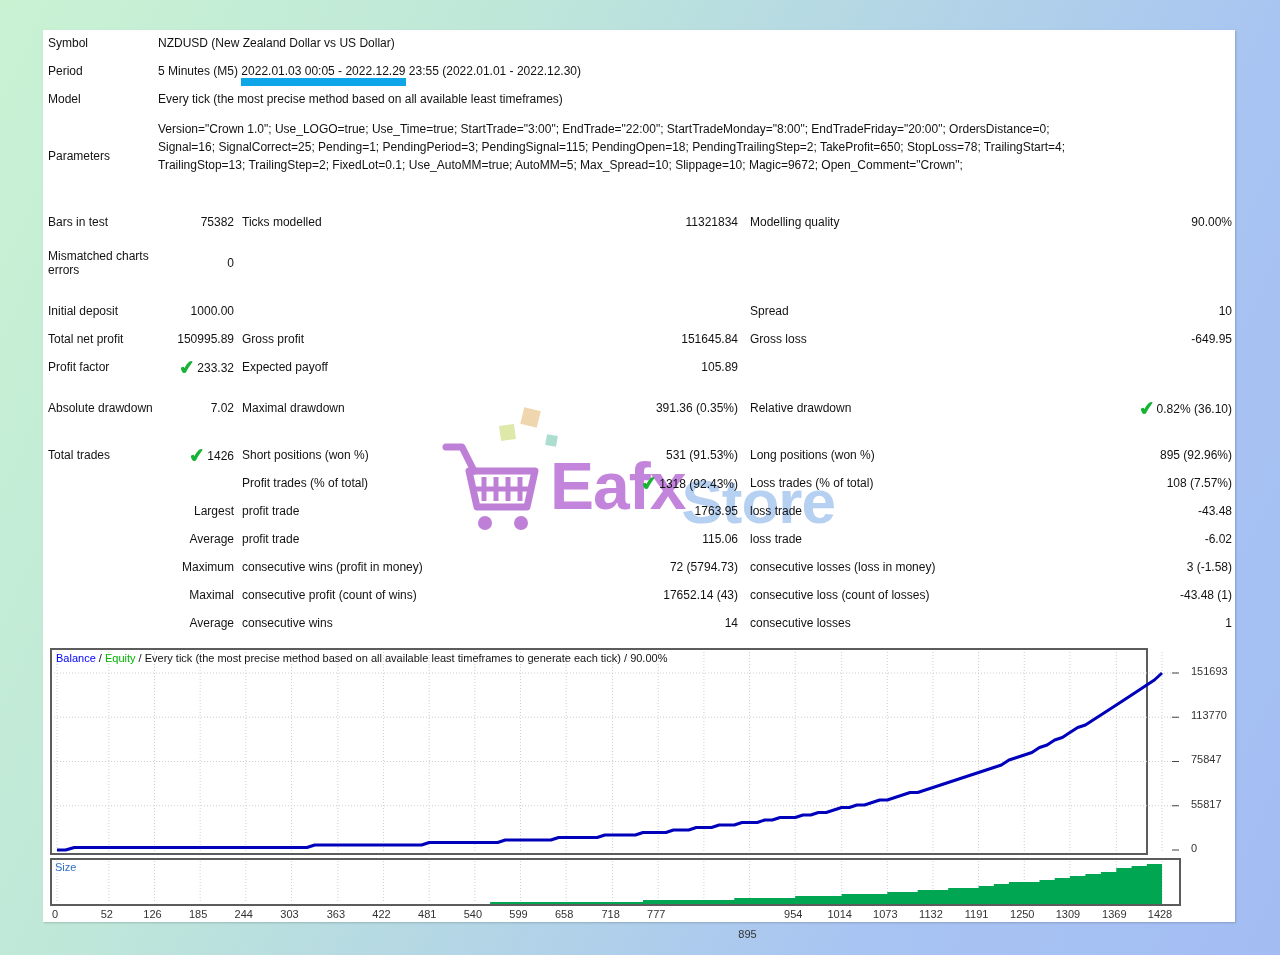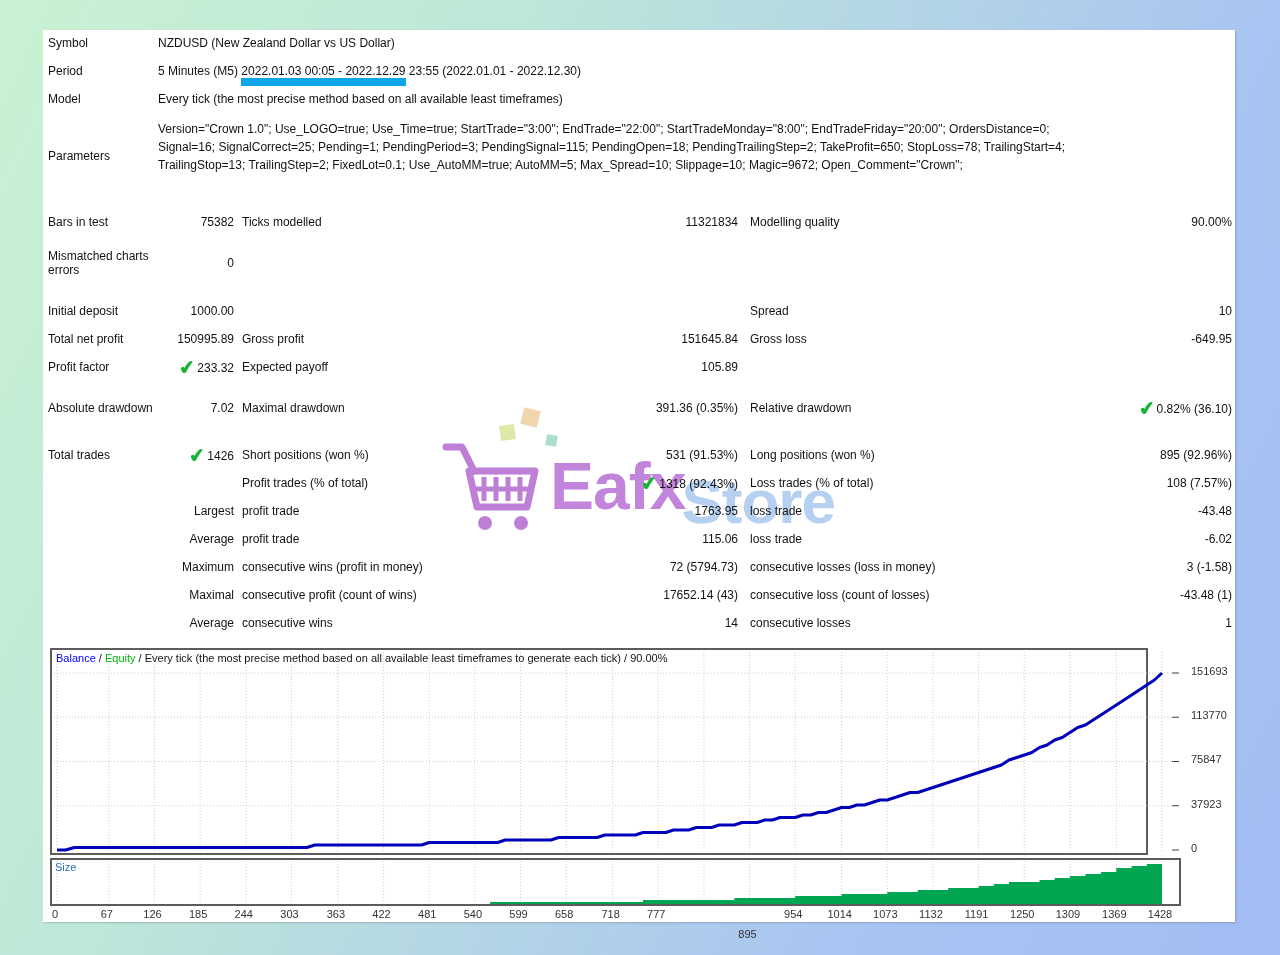--- a/index.html
+++ b/index.html
@@ -279,26 +279,26 @@
         <line x1="1064.345238095238" y1="1" x2="1064.345238095238" y2="43" stroke="#cfcfcf" stroke-width="1" stroke-dasharray="1 2"></line>
         <line x1="1110" y1="1" x2="1110" y2="43" stroke="#cfcfcf" stroke-width="1" stroke-dasharray="1 2"></line>
         <path d="M5,44H5.0V44H22.3V44H39.6V44H56.8V44H72.1V44H87.3V44H102.5V44H117.7V44H132.9V44H148.2V44H163.4V44H178.6V44H193.8V44H209.0V44H224.2V44H239.5V44H254.9V44H270.4V44H285.9V44H301.1V44H316.3V44H331.5V44H346.8V44H362.0V44H377.2V44H392.4V44H407.6V44H422.9V44H438.1V42H453.3V42H468.5V42H483.7V42H498.9V42H514.2V42H529.6V42H545.1V42H560.6V42H575.8V42H591.0V40H606.3V40H621.5V40H636.7V40H651.9V40H667.1V40H682.3V38H697.6V38H712.8V38H728.0V38H743.2V36H758.7V36H774.2V36H789.6V34H804.9V34H820.1V34H835.3V32H850.5V32H865.7V30H881.0V30H896.2V28H911.4V28H926.6V26H941.8V24H957.0V22H972.3V22H987.5V20H1002.7V18H1017.9V16H1033.4V14H1048.9V12H1064.3V8H1079.6V6H1094.8V4H1110.0V0V44Z" fill="#00a651" stroke="none"></path>
       </svg>
   </div>
 
   <div id="ylabels">
       <span class="ylabel" style="top: 635px;">151693</span>
       <span class="ylabel" style="top: 679.25px; text-align: right;">113770</span>
       <span class="ylabel" style="top: 723.499px;">75847</span>
-      <span class="ylabel" style="top: 767.75px;">37923</span>
+      <span class="ylabel" style="top: 767.75px;">55817</span>
       <span class="ylabel" style="top: 812px;">0</span>
     </div>
   <div class="xlabels" id="xlabels">
       <span style="left: 5px;">0</span>
-      <span style="left: 56.8452px;">67</span>
+      <span style="left: 56.8452px;">52</span>
       <span style="left: 102.5px;">126</span>
       <span style="left: 148.155px;">185</span>
       <span style="left: 193.81px;">244</span>
       <span style="left: 239.464px;">303</span>
       <span style="left: 285.893px;">363</span>
       <span style="left: 331.548px;">422</span>
       <span style="left: 377.202px;">481</span>
       <span style="left: 422.857px;">540</span>
       <span style="left: 468.512px;">599</span>
       <span style="left: 514.167px;">658</span>

